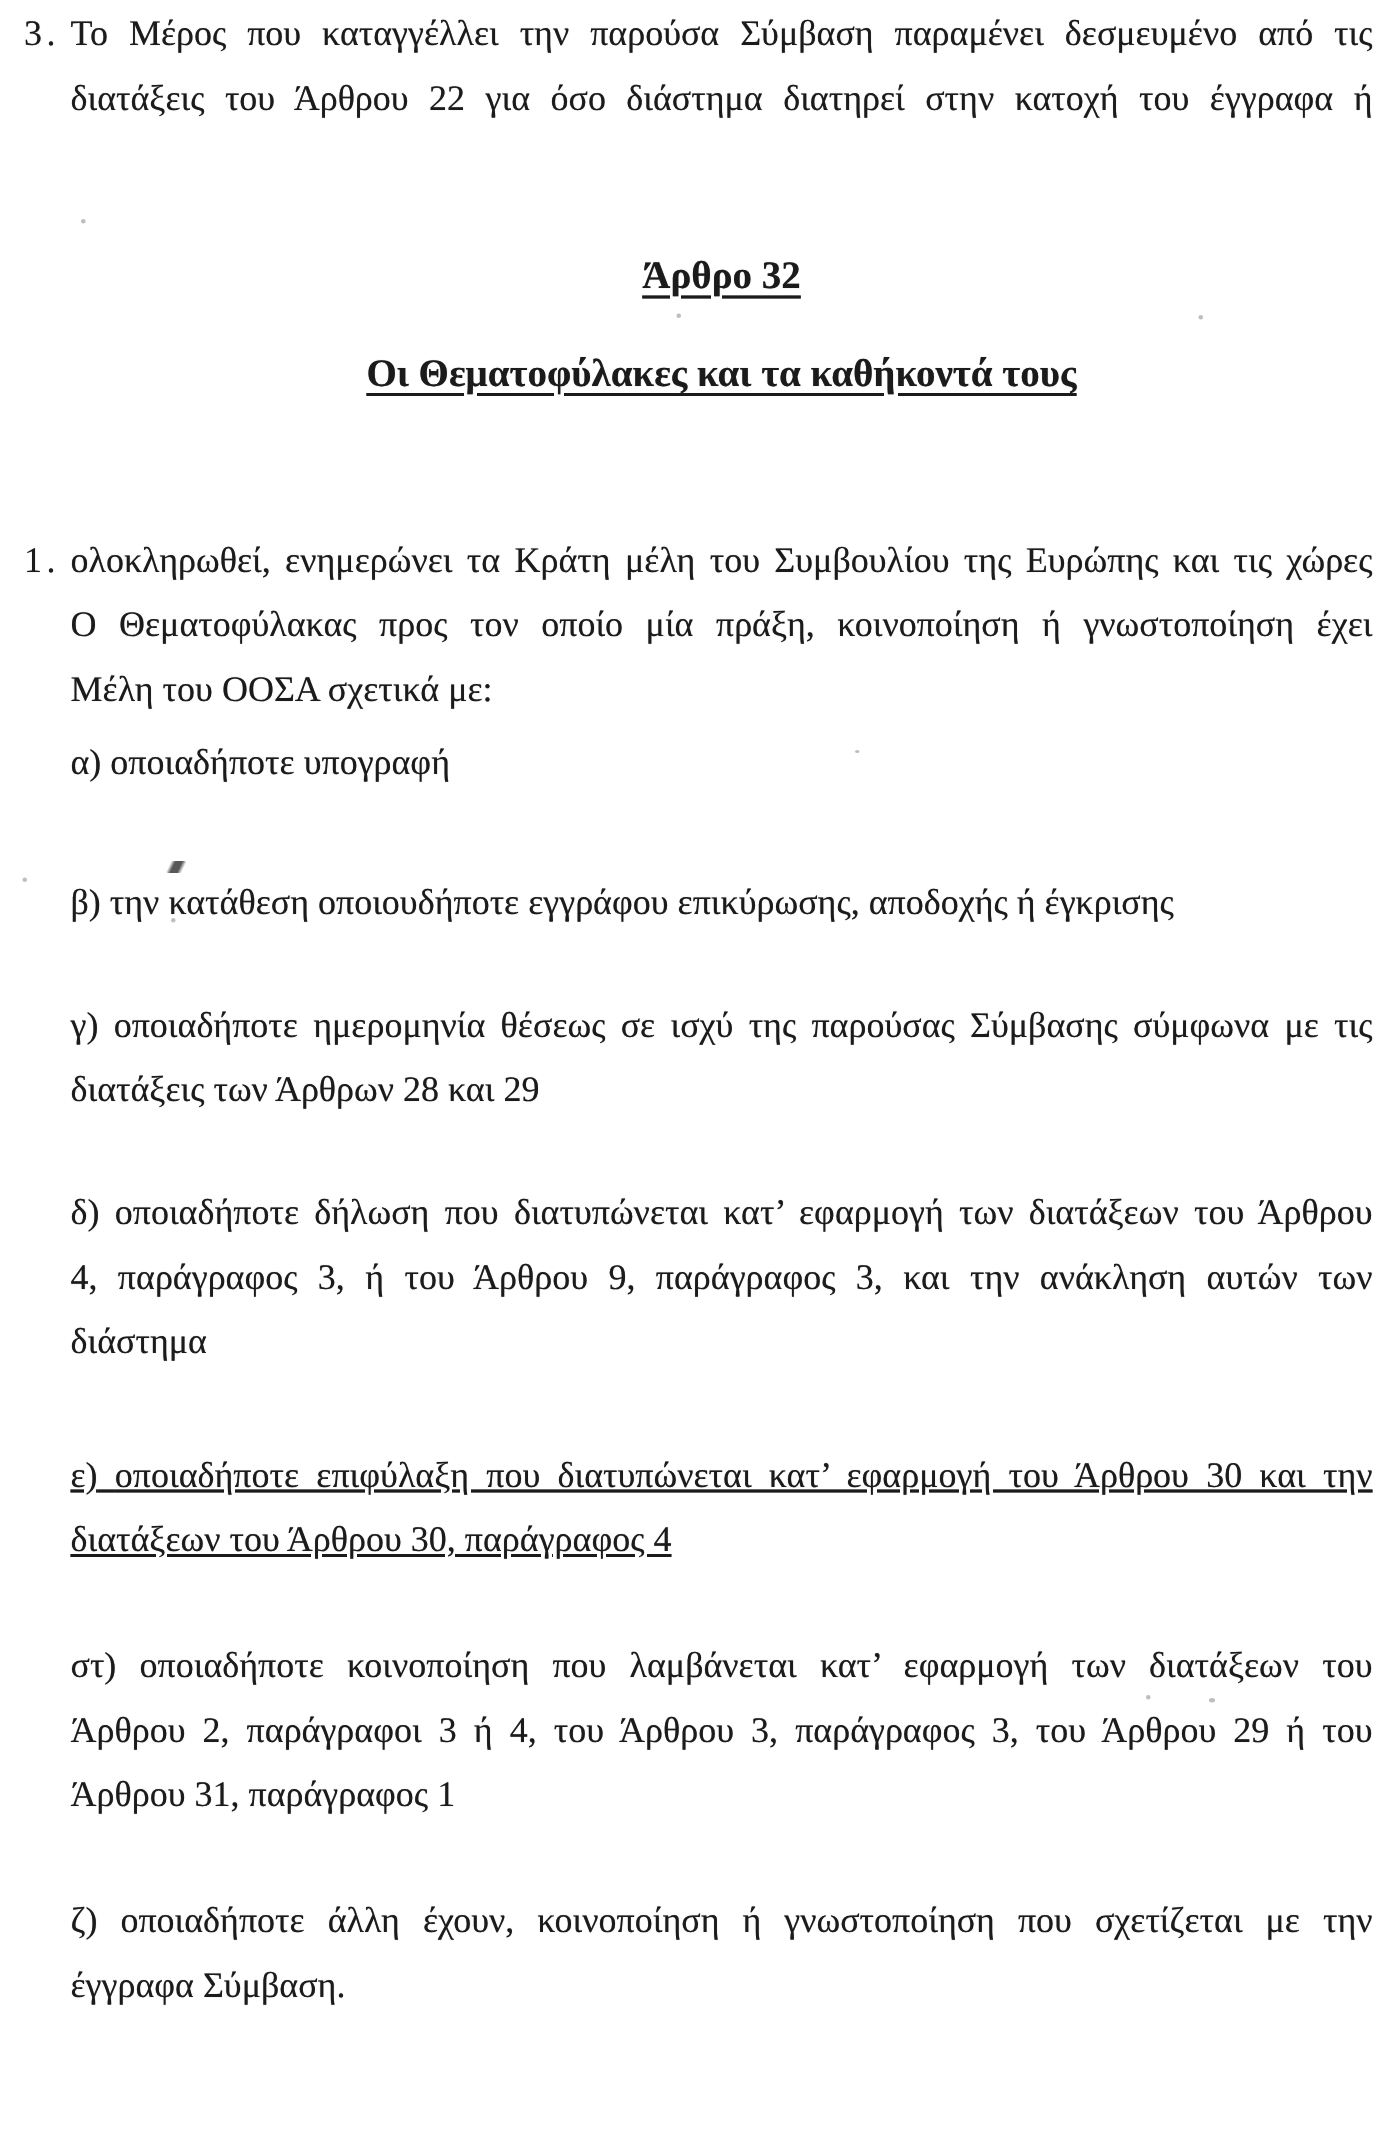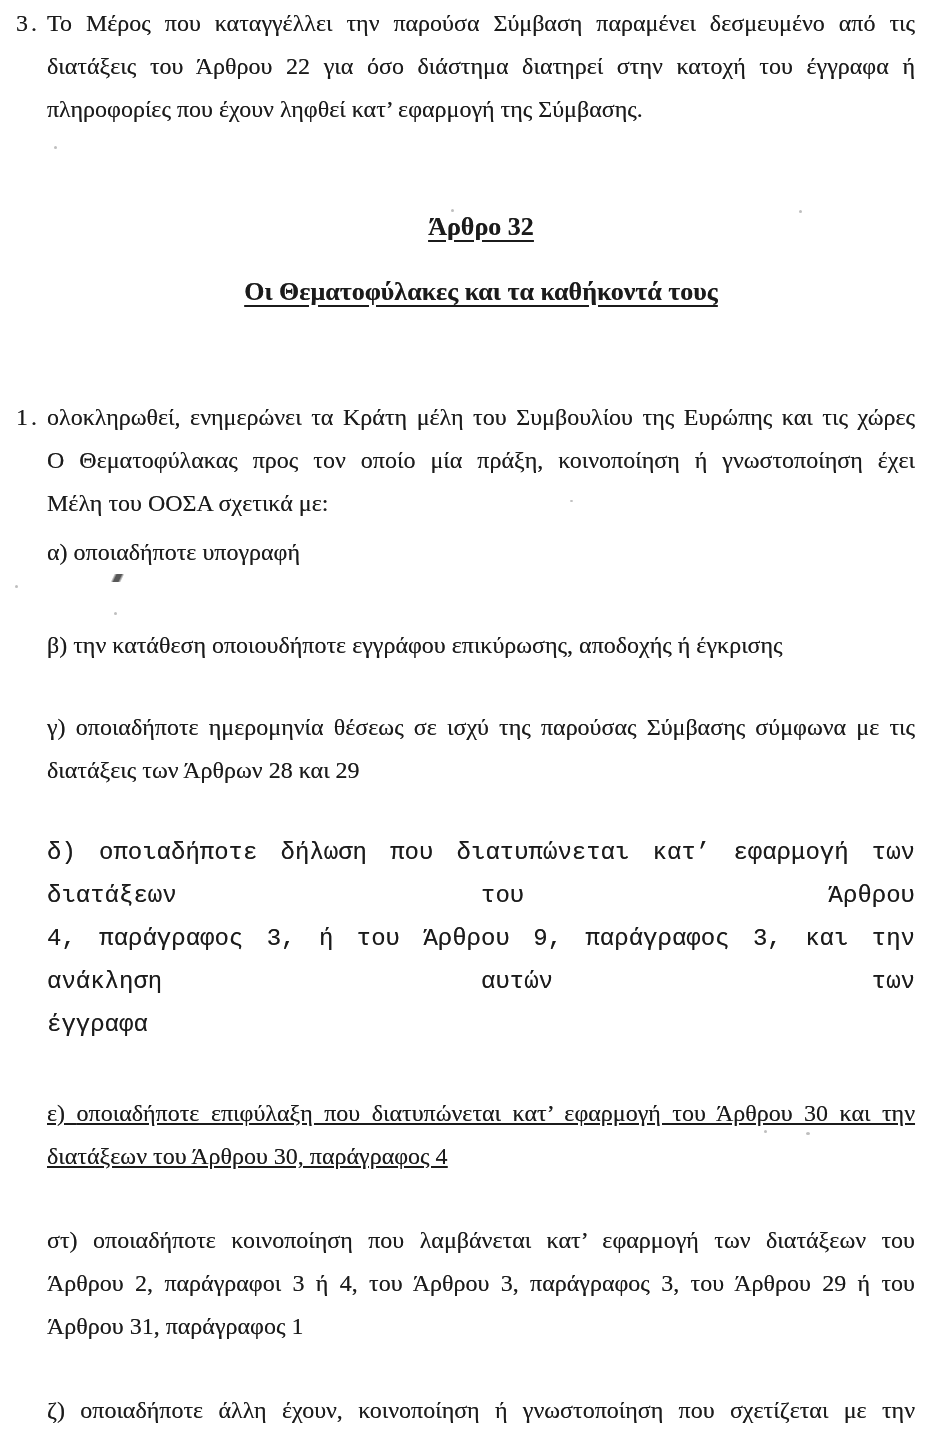--- a/index.html
+++ b/index.html
@@ -46,21 +46,21 @@
     text-decoration-thickness: 2px;
     text-underline-offset: 5px;
   }
   #para3   { margin-top: 2px;  }
   #artTitle{ margin-top: 74px; }
   #artSub  { margin-top: 22px; text-decoration: underline; }
   #para1   { margin-top: 83px; }
   #itemA   { margin-top: 6px;  }
   #itemB   { margin-top: 50px; }
   #itemC   { margin-top: 39px; }
-  #itemD   { margin-top: 39px; font-family: Liberation Mono, monospace; }
+  #itemD   { margin-top: 39px; }
   #itemE   { margin-top: 46px; text-decoration: underline; }
   #itemF   { margin-top: 41px; }
   #itemG   { margin-top: 41px; }
 
   .speck {
     position: absolute;
     background: #6f6f6f;
     border-radius: 50%;
     opacity: 0.45;
   }
@@ -79,21 +79,20 @@
 </style>
 </head>
 <body>
 
 <div class="page">
 
   <div class="para" id="para3">
     <span class="num">3.</span>
     <div class="line">Το Μέρος που καταγγέλλει την παρούσα Σύμβαση παραμένει δεσμευμένο από τις</div>
     <div class="line">διατάξεις του Άρθρου 22 για όσο διάστημα διατηρεί στην κατοχή του έγγραφα ή</div>
-    <div class="line last">πληροφορίες που έχουν ληφθεί κατ’ εφαρμογή της Σύμβασης.</div>
   </div>
 
   <div class="heading" id="artTitle">Άρθρο 32</div>
   <div class="heading" id="artSub">Οι Θεματοφύλακες και τα καθήκοντά τους</div>
 
   <div class="para" id="para1">
     <span class="num">1.</span>
     <div class="line">ολοκληρωθεί, ενημερώνει τα Κράτη μέλη του Συμβουλίου της Ευρώπης και τις χώρες</div>
     <div class="line">Ο Θεματοφύλακας προς τον οποίο μία πράξη, κοινοποίηση ή γνωστοποίηση έχει</div>
     <div class="line last">Μέλη του ΟΟΣΑ σχετικά με:</div>
@@ -108,21 +107,21 @@
   </div>
 
   <div class="para" id="itemC">
     <div class="line"><span>γ)</span> <span>οποιαδήποτε ημερομηνία θέσεως σε ισχύ της παρούσας Σύμβασης σύμφωνα με τις</span></div>
     <div class="line last">διατάξεις των Άρθρων 28 και 29</div>
   </div>
 
   <div class="para" id="itemD">
     <div class="line"><span>δ)</span> <span>οποιαδήποτε δήλωση που διατυπώνεται κατ’ εφαρμογή των διατάξεων του Άρθρου</span></div>
     <div class="line">4, παράγραφος 3, ή του Άρθρου 9, παράγραφος 3, και την ανάκληση αυτών των</div>
-    <div class="line last">έγγραφα</div>
+    <div class="line last">διάστημα</div>
   </div>
 
   <div class="para" id="itemE">
     <div class="line"><span>ε)</span> <span>οποιαδήποτε επιφύλαξη που διατυπώνεται κατ’ εφαρμογή του Άρθρου 30 και την</span></div>
     <div class="line last">διατάξεων του Άρθρου 30, παράγραφος 4</div>
   </div>
 
   <div class="para" id="itemF">
     <div class="line"><span>στ)</span> <span>οποιαδήποτε κοινοποίηση που λαμβάνεται κατ’ εφαρμογή των διατάξεων του</span></div>
     <div class="line">Άρθρου 2, παράγραφοι 3 ή 4, του Άρθρου 3, παράγραφος 3, του Άρθρου 29 ή του</div>

